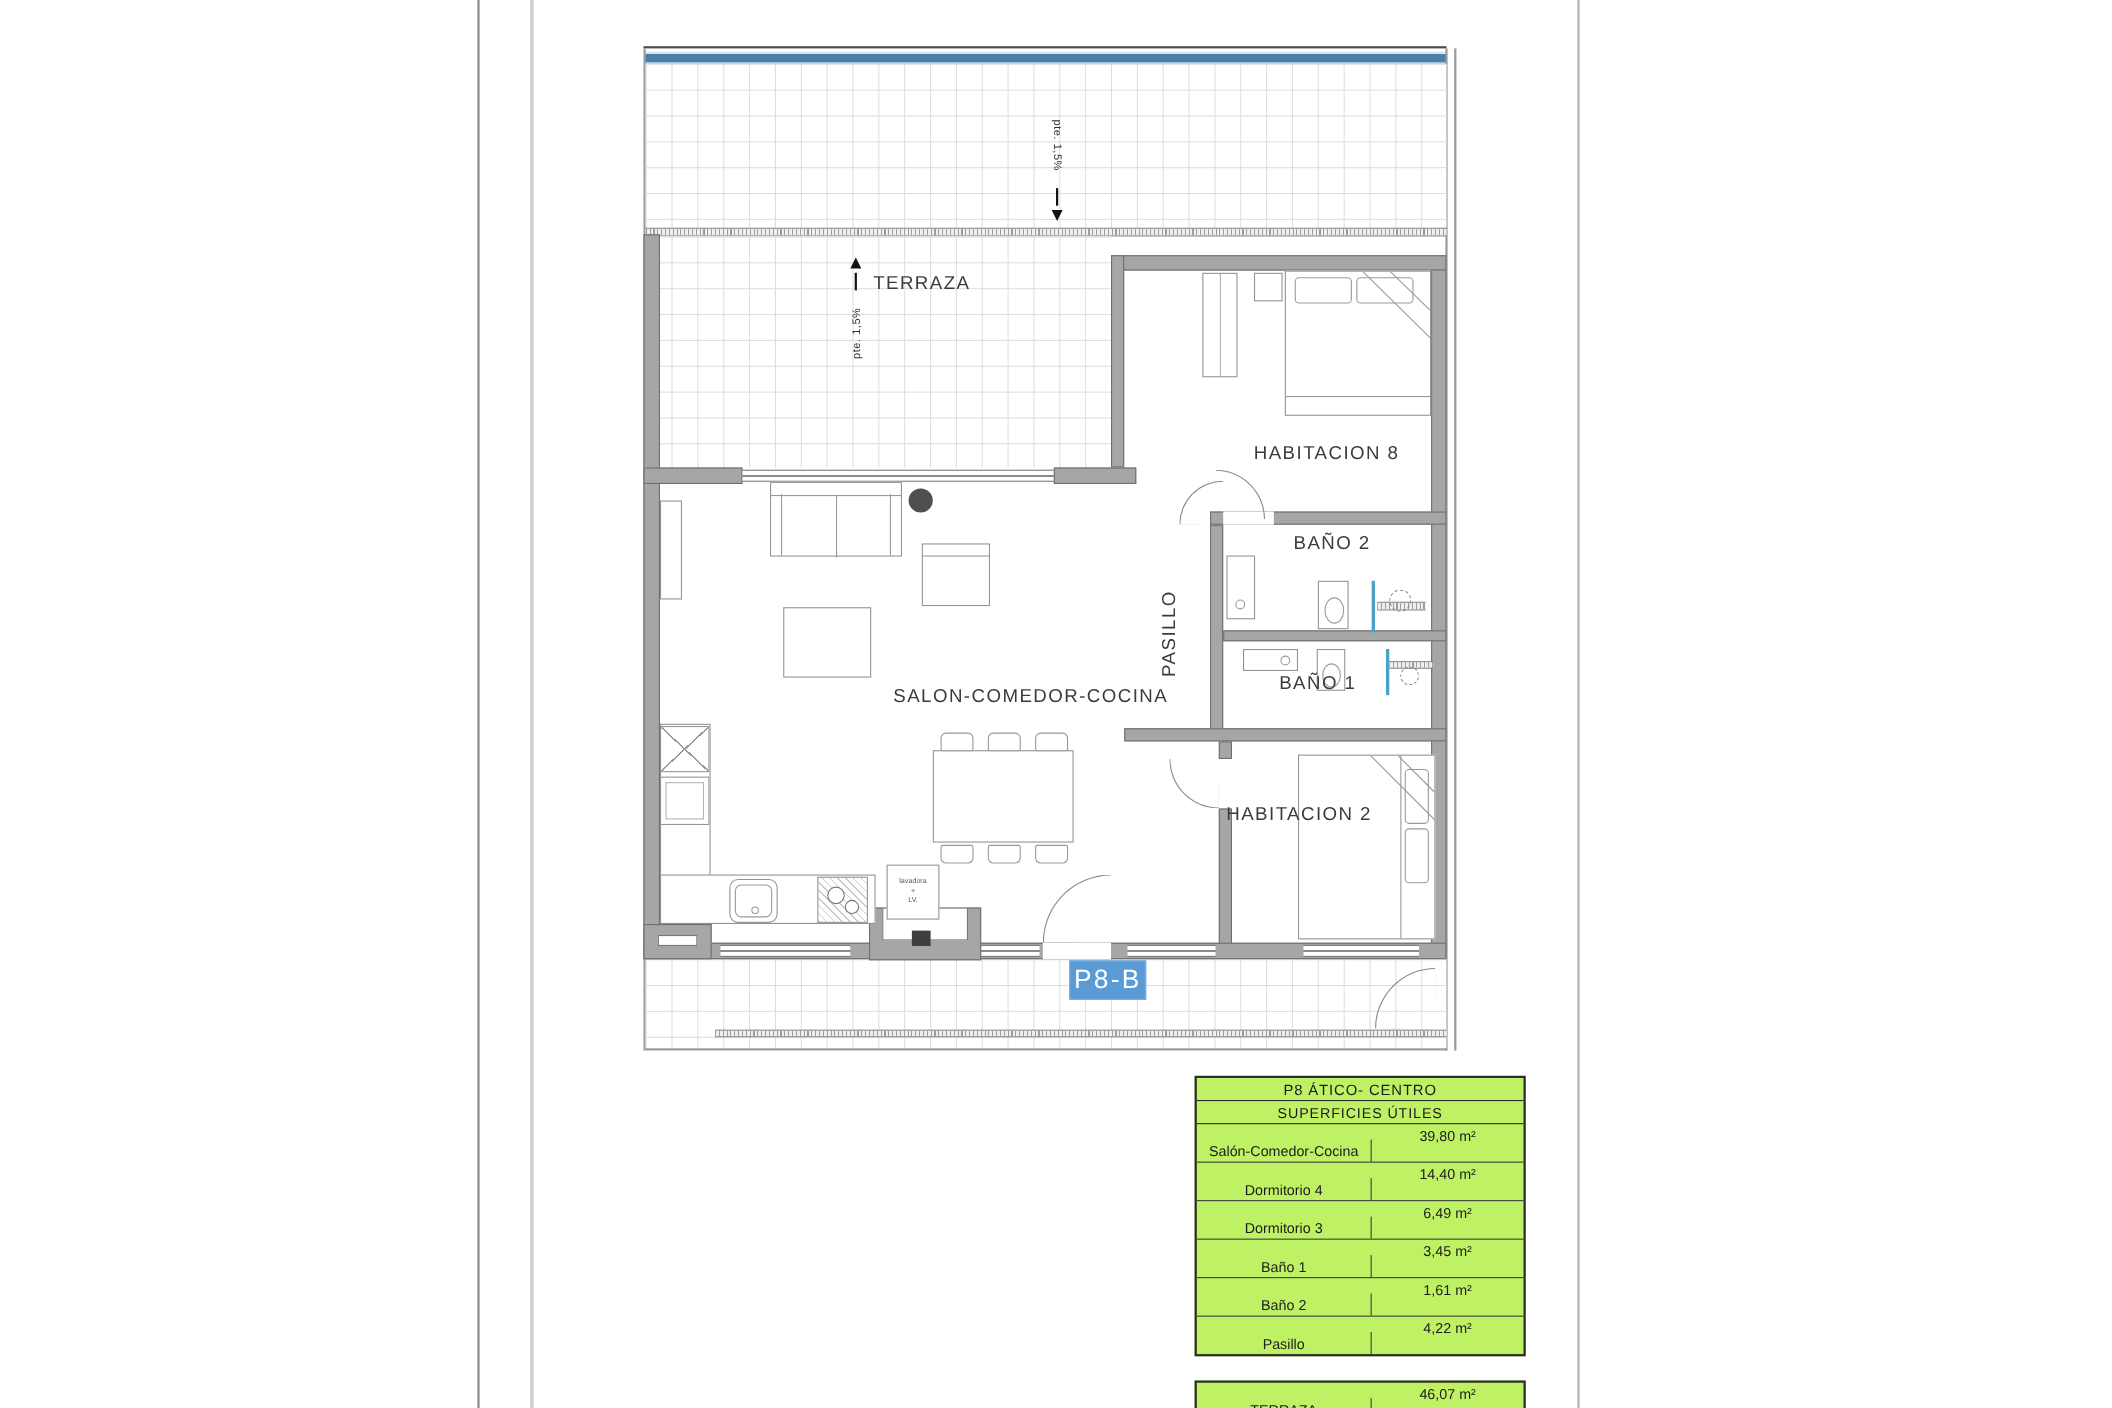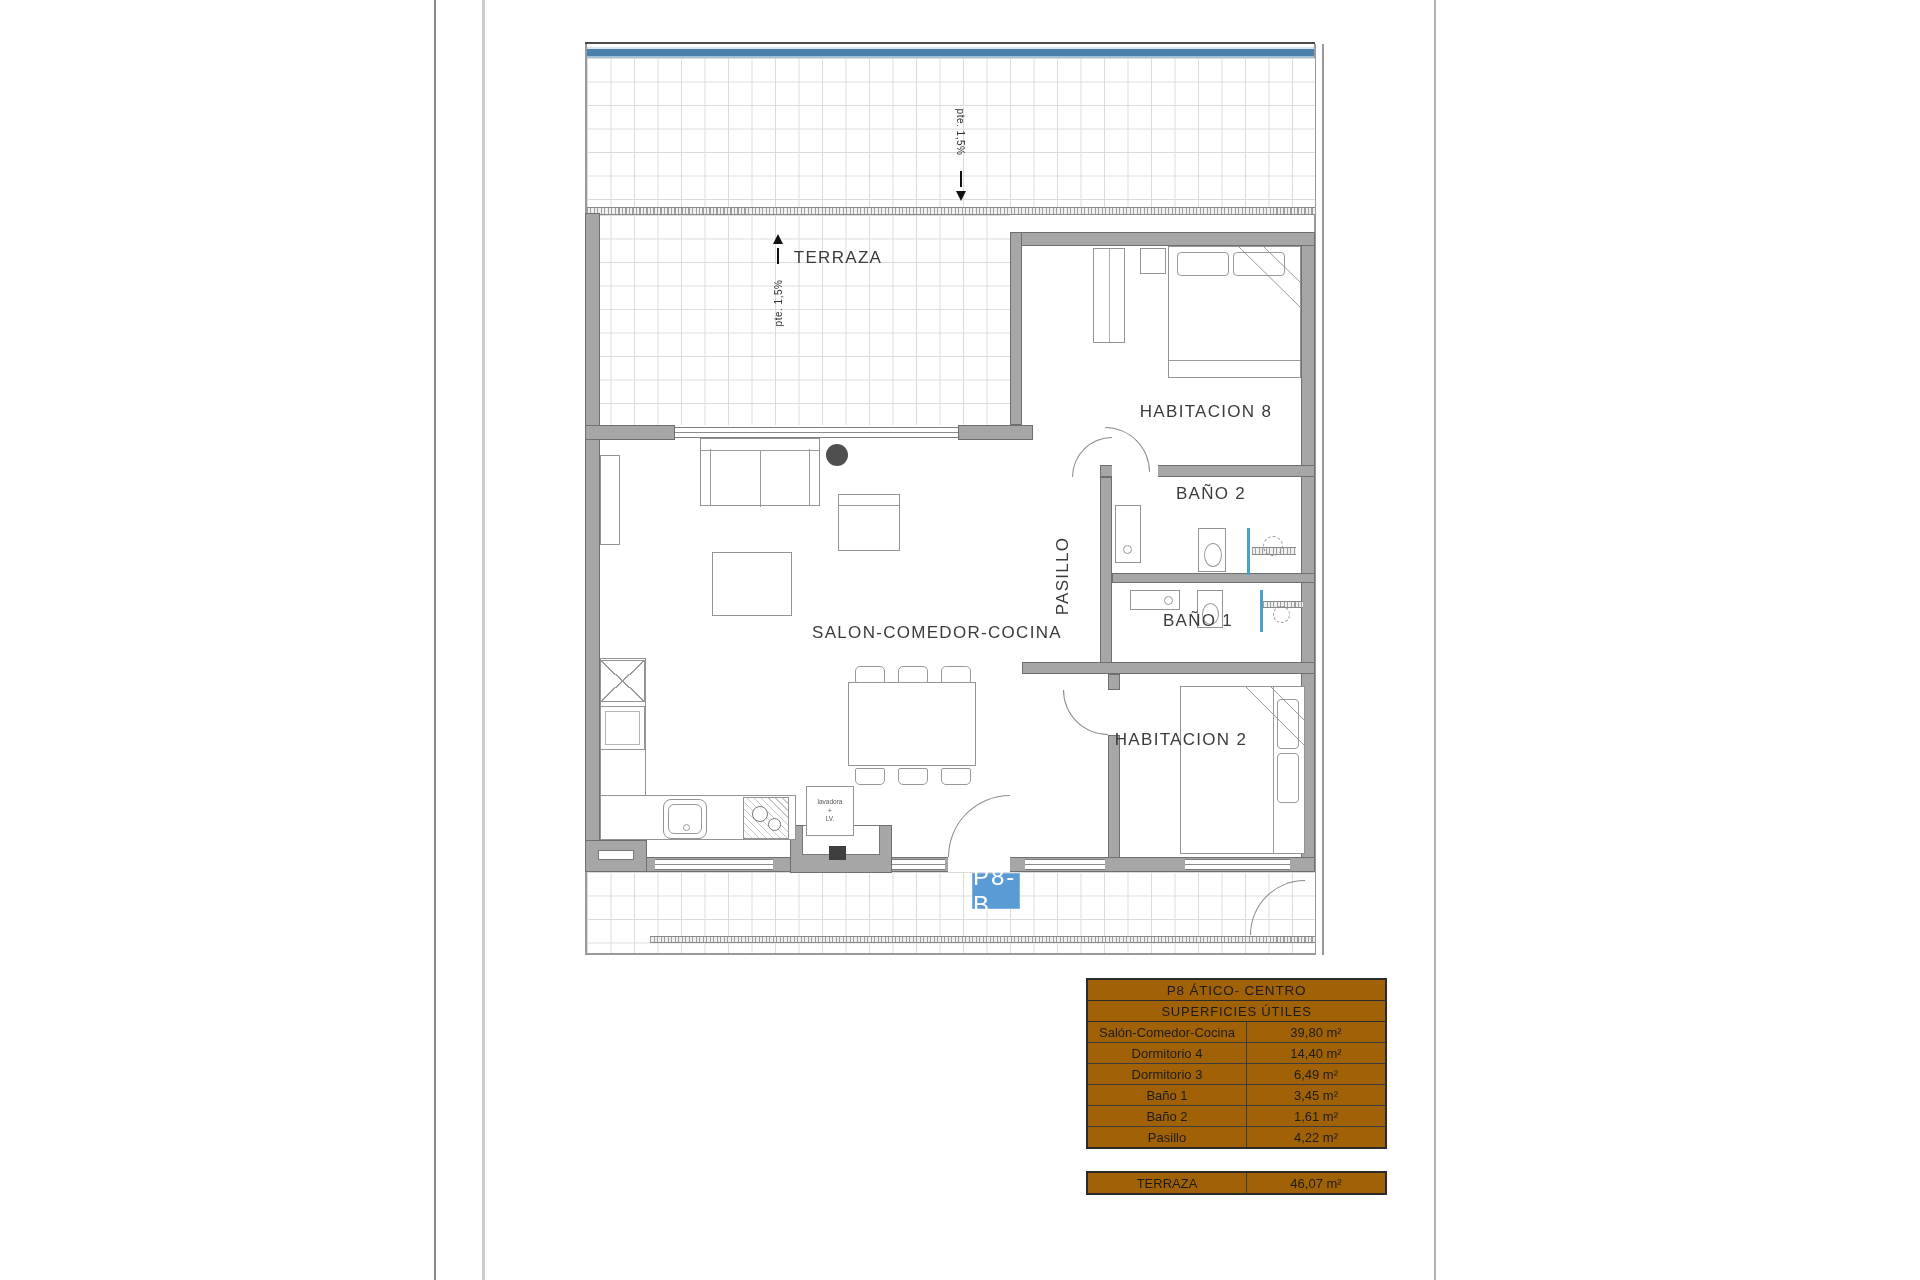--- a/index.html
+++ b/index.html
@@ -36,27 +36,27 @@
   .chair{position:absolute;width:30px;height:17px;border:1px solid #999;background:#fff;box-sizing:border-box;}
   .chair.t{border-radius:5px 5px 2px 2px;}
   .chair.b{border-radius:2px 2px 5px 5px;}
   .xbox{background:
      linear-gradient(to top right,transparent calc(50% - .7px),#9a9a9a calc(50% - .7px) calc(50% + .7px),transparent calc(50% + .7px)),
      linear-gradient(to bottom right,transparent calc(50% - .7px),#9a9a9a calc(50% - .7px) calc(50% + .7px),transparent calc(50% + .7px)),#fff;}
   .dashcirc{position:absolute;border:1px dashed #8f8f8f;border-radius:50%;box-sizing:border-box;background:transparent;}
   .glass{position:absolute;background:#4aa3c7;}
   
   #tables{position:absolute;left:1086px;top:978px;width:301px;font-size:13px;color:#1c1c1c;}
-  .tbl{border:2px solid #2b2b2b;background:#a16207;box-sizing:border-box;width:301px;}
+  .tbl{border:2px solid #2b2b2b;background:#bef264;box-sizing:border-box;width:301px;}
   .thead{text-align:center;padding:3px 0 2px;letter-spacing:.8px;}
   .thead.b{border-bottom:1.6px solid #2b2b2b;}
   .trow{display:flex;border-top:1px solid #3c3c3c;}
   .trow.first{border-top:none;}
   .tc{flex:1;text-align:center;padding:3px 0 2px;}
-  .tc.l{flex:0 0 159px;border-right:1.5px solid #3c3c3c;box-sizing:border-box;}
+  .tc.l{flex:0 0 159px;border-right:1.5px solid #3c3c3c;box-sizing:border-box;margin-top:14px;}
   .appl{display:flex;flex-direction:column;align-items:center;justify-content:center;
         font-size:6.5px;line-height:1.35;color:#555;letter-spacing:0;}
 </style>
 </head>
 <body>
 
 <div class="page">
 
   <div class="fold" style="left:434px;width:1.5px;background:#8a8a8a;"></div>
   <div class="fold" style="left:482px;width:2.5px;background:#cccccc;"></div>
@@ -206,21 +206,21 @@
       <div class="txt rot90" style="height:70px;display:flex;align-items:center;justify-content:center;">pte. 1,5%</div>
       <div class="stem"></div>
       <div class="tri-dn"></div>
     </div>
     <div class="slope" style="left:180px;top:192px;width:26px;">
       <div class="tri-up"></div>
       <div class="stem"></div>
       <div class="txt rot270" style="height:70px;display:flex;align-items:center;justify-content:center;">pte. 1,5%</div>
     </div>
 
-    <div class="badge" style="left:387px;top:831px;width:48px;height:36px;">P8-B</div>
+    <div class="badge" style="left:387px;top:831px;width:70px;height:36px;">P8-B</div>
   </div>
 
   <div id="tables">
     <div class="tbl">
       <div class="thead b" style="font-size:13.5px;">P8 ÁTICO- CENTRO</div>
       <div class="thead b">SUPERFICIES ÚTILES</div>
       <div class="trow first">
         <div class="tc l">Salón-Comedor-Cocina</div>
         <div class="tc">39,80 m²</div>
       </div>

